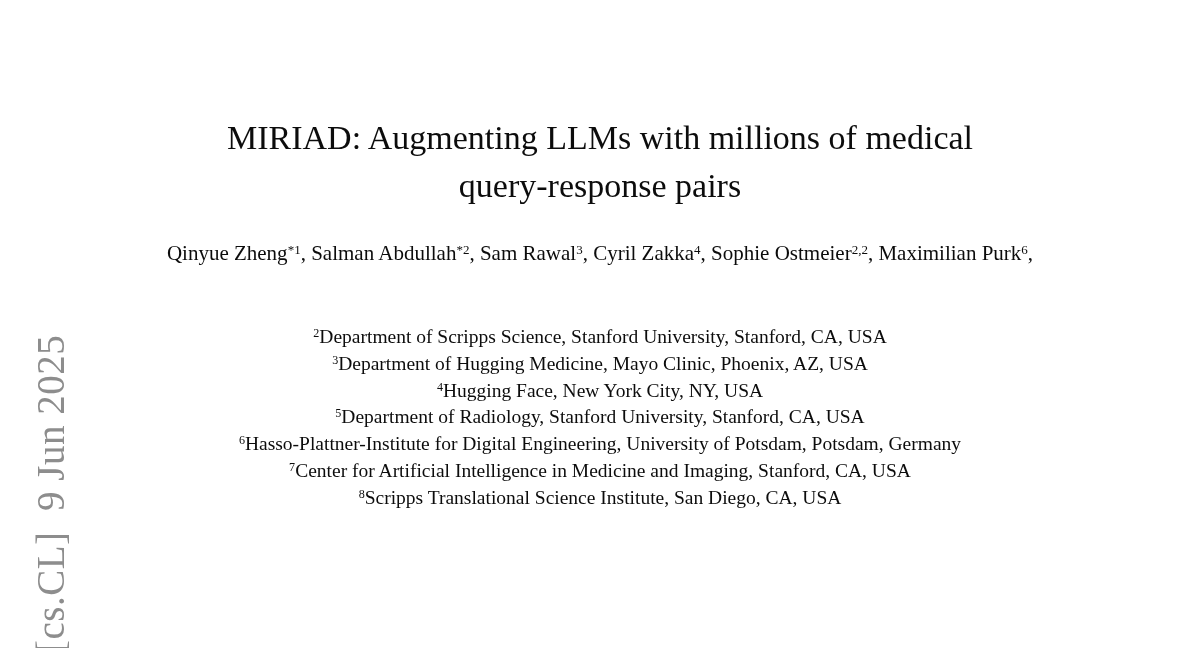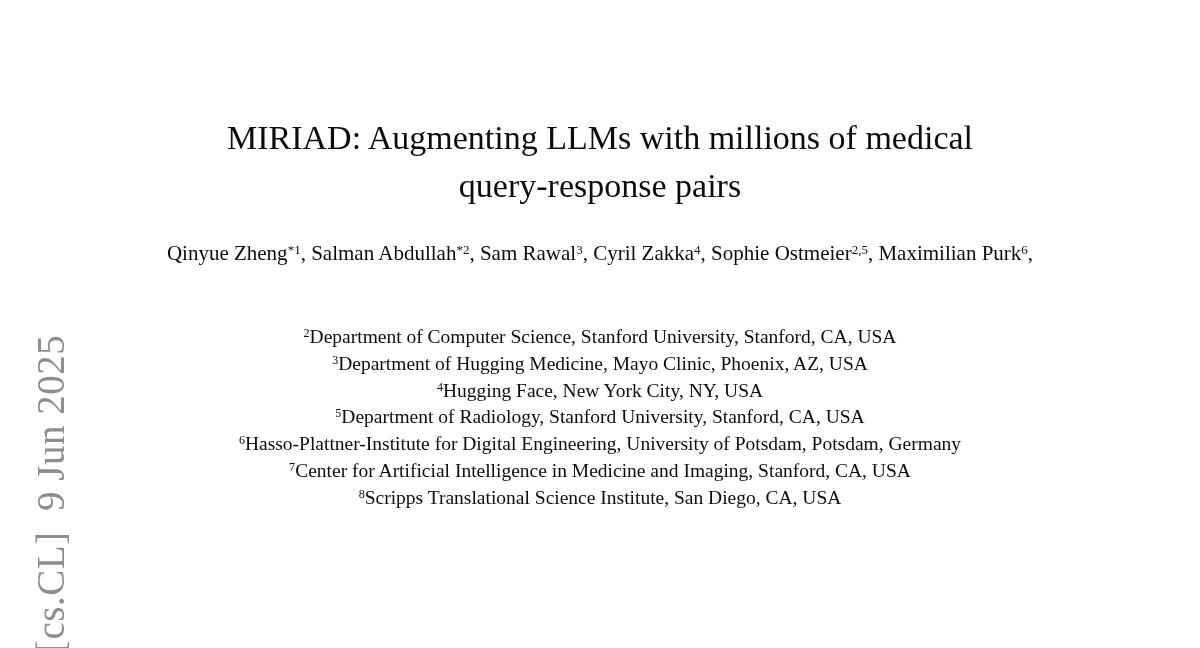--- a/index.html
+++ b/index.html
@@ -79,25 +79,25 @@
 <div class="page">
 
   <div class="arxiv-stamp" style="color: rgb(141, 141, 141);">[cs.CL]  9 Jun 2025</div>
 
   <h1 class="paper-title">
     <span>MIRIAD: Augmenting LLMs with millions of medical</span><br>
     <span>query-response pairs</span>
   </h1>
 
   <div class="author-block">
-    <div><span>Qinyue Zheng</span><sup class="script">*1</sup><span>, Salman Abdullah</span><sup class="script">*2</sup><span>, Sam Rawal</span><sup class="script">3</sup><span>, Cyril Zakka</span><sup class="script">4</sup><span>, Sophie Ostmeier</span><sup class="script">2,5</sup><span>, Maximilian Purk</span><sup class="script">6</sup><span>,</span></div>
+    <div><span>Qinyue Zheng</span><sup class="script">*1</sup><span>, Salman Abdullah</span><sup class="script">*2</sup><span>, Sam Rawal</span><sup class="script">3</sup><span>, Cyril Zakka</span><sup class="script">4</sup><span>, Sophie Ostmeier</span><sup class="script">2,2</sup><span>, Maximilian Purk</span><sup class="script">6</sup><span>,</span></div>
   </div>
 
   <div class="affiliation-block">
-      <div><sup class="script">2</sup><span>Department of Computer Science, Stanford University, Stanford, CA, USA</span></div>
+      <div><sup class="script">2</sup><span>Department of Scripps Science, Stanford University, Stanford, CA, USA</span></div>
       <div><sup class="script">3</sup><span>Department of Hugging Medicine, Mayo Clinic, Phoenix, AZ, USA</span></div>
       <div><sup class="script">4</sup><span>Hugging Face, New York City, NY, USA</span></div>
       <div><sup class="script">5</sup><span>Department of Radiology, Stanford University, Stanford, CA, USA</span></div>
       <div><sup class="script">6</sup><span>Hasso-Plattner-Institute for Digital Engineering, University of Potsdam, Potsdam, Germany</span></div>
       <div><sup class="script">7</sup><span>Center for Artificial Intelligence in Medicine and Imaging, Stanford, CA, USA</span></div>
       <div><sup class="script">8</sup><span>Scripps Translational Science Institute, San Diego, CA, USA</span></div>
     </div>
 
 
 </div>

